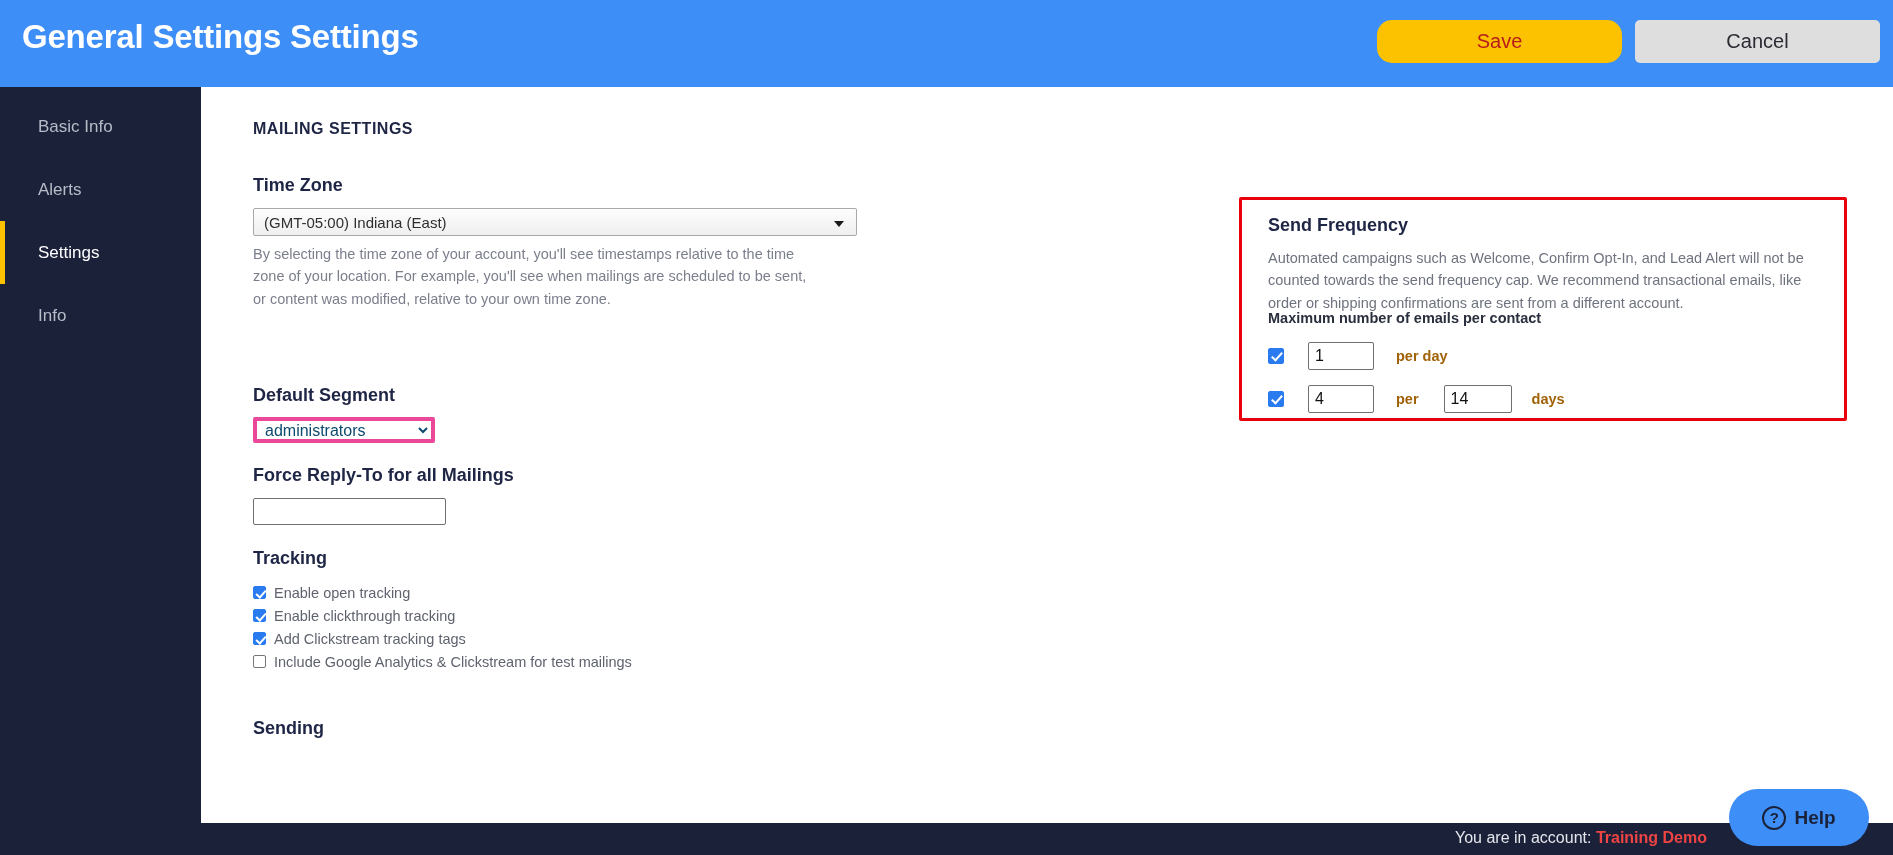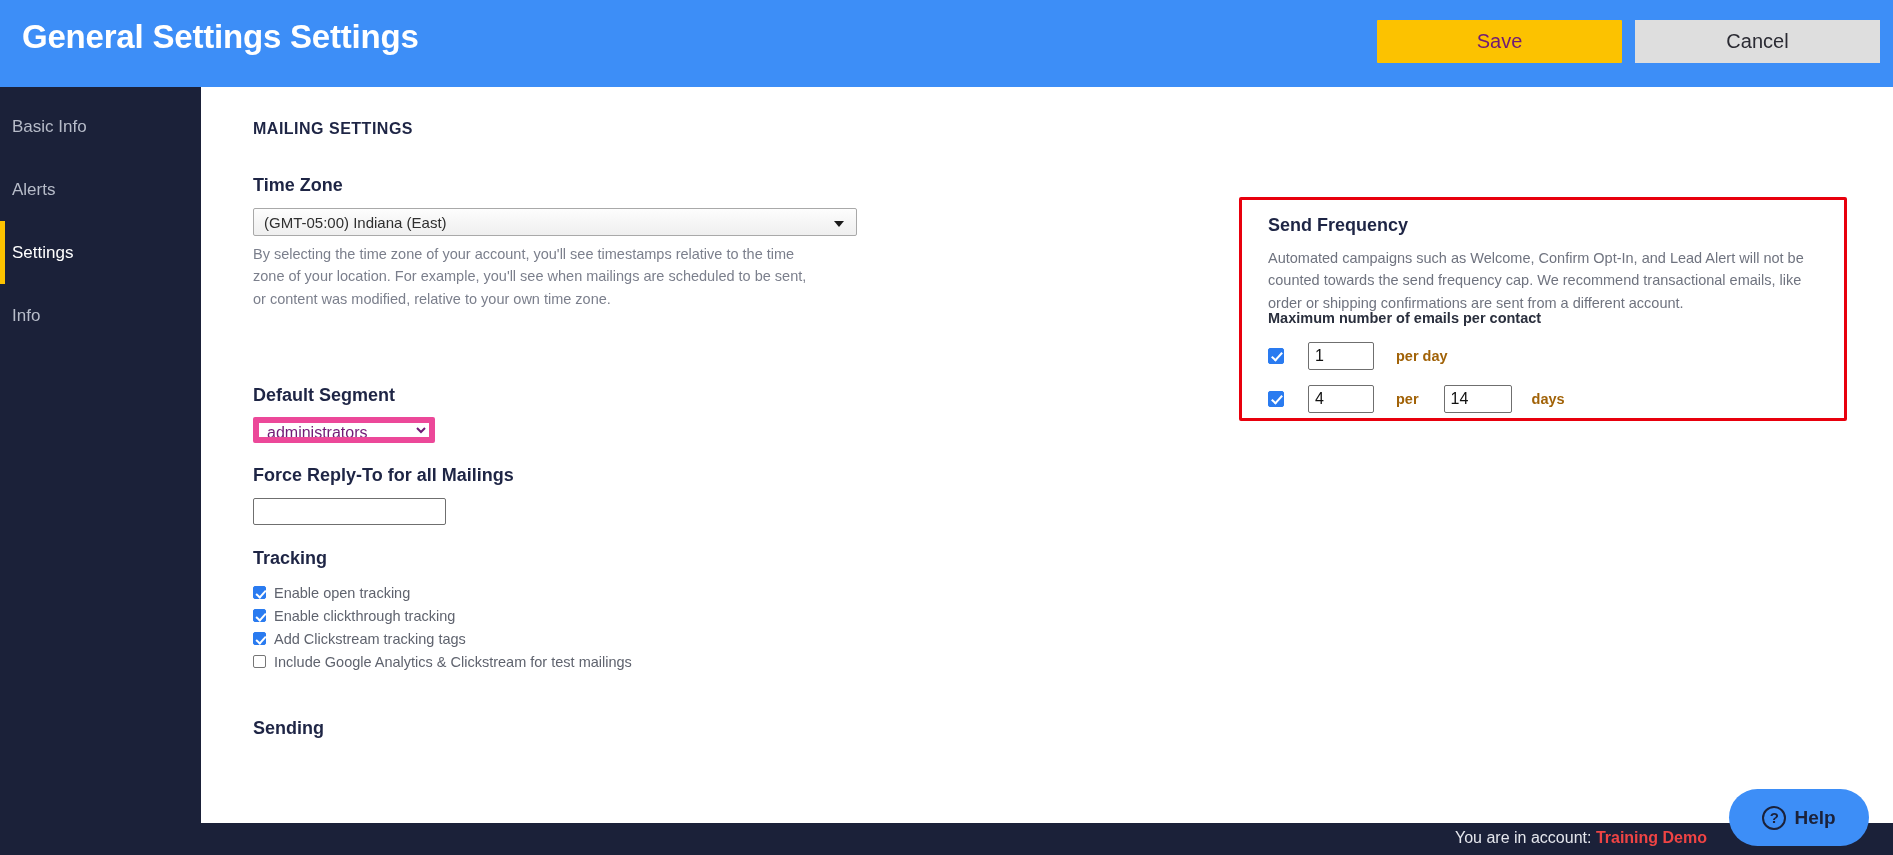--- a/index.html
+++ b/index.html
@@ -30,54 +30,54 @@
     color: #ffffff;
     letter-spacing: -0.2px;
     white-space: nowrap;
   }
   .btn-save {
     position: absolute;
     left: 1377px; top: 20px;
     width: 245px; height: 43px;
     background: #fcc200;
     border: none;
-    border-radius: 1px;
-    color: #701a75;
+    border-radius: 15px;
+    color: #b91c1c;
     font-size: 20px;
     font-family: "Liberation Sans", sans-serif;
     cursor: pointer;
     padding: 0;
   }
   .btn-cancel {
     position: absolute;
     left: 1635px; top: 20px;
     width: 245px; height: 43px;
     background: #dedede;
     border: none;
-    border-radius: 0;
+    border-radius: 5px;
     color: #2b2b33;
     font-size: 20px;
     font-family: "Liberation Sans", sans-serif;
     cursor: pointer;
     padding: 0;
   }
 
   
   .sidebar {
     position: absolute;
     left: 0; top: 87px;
     width: 201px; height: 736px;
     background: #1b2139;
   }
   .side-item {
     position: relative;
     height: 63px;
     display: flex;
     align-items: center;
-    padding-left: 12px;
+    padding-left: 38px;
     color: #b7bcc9;
     font-size: 17px;
     cursor: pointer;
   }
   .side-item.active { color: #ffffff; }
   .side-item.active::before {
     content: "";
     position: absolute;
     left: 0; top: 0;
     width: 5px; height: 63px;
@@ -142,22 +142,22 @@
   }
   .tz-help { margin-top: 7px; width: 555px; }
 
   
   .seg-wrap { position: absolute; left: 52px; top: 298px; }
   .seg-select {
     margin-top: 11px;
     width: 182px; height: 26px;
     font-size: 16px;
     font-family: "Liberation Sans", sans-serif;
-    color: #701a75;
-    border: 6px solid #ec4899;
+    color: #0c4a6e;
+    border: 4px solid #ec4899;
     border-radius: 2px;
     background: #ffffff;
     padding-left: 4px;
   }
 
   
   .reply-wrap { position: absolute; left: 52px; top: 378px; }
   .reply-input {
     margin-top: 12px;
     width: 193px; height: 27px;

